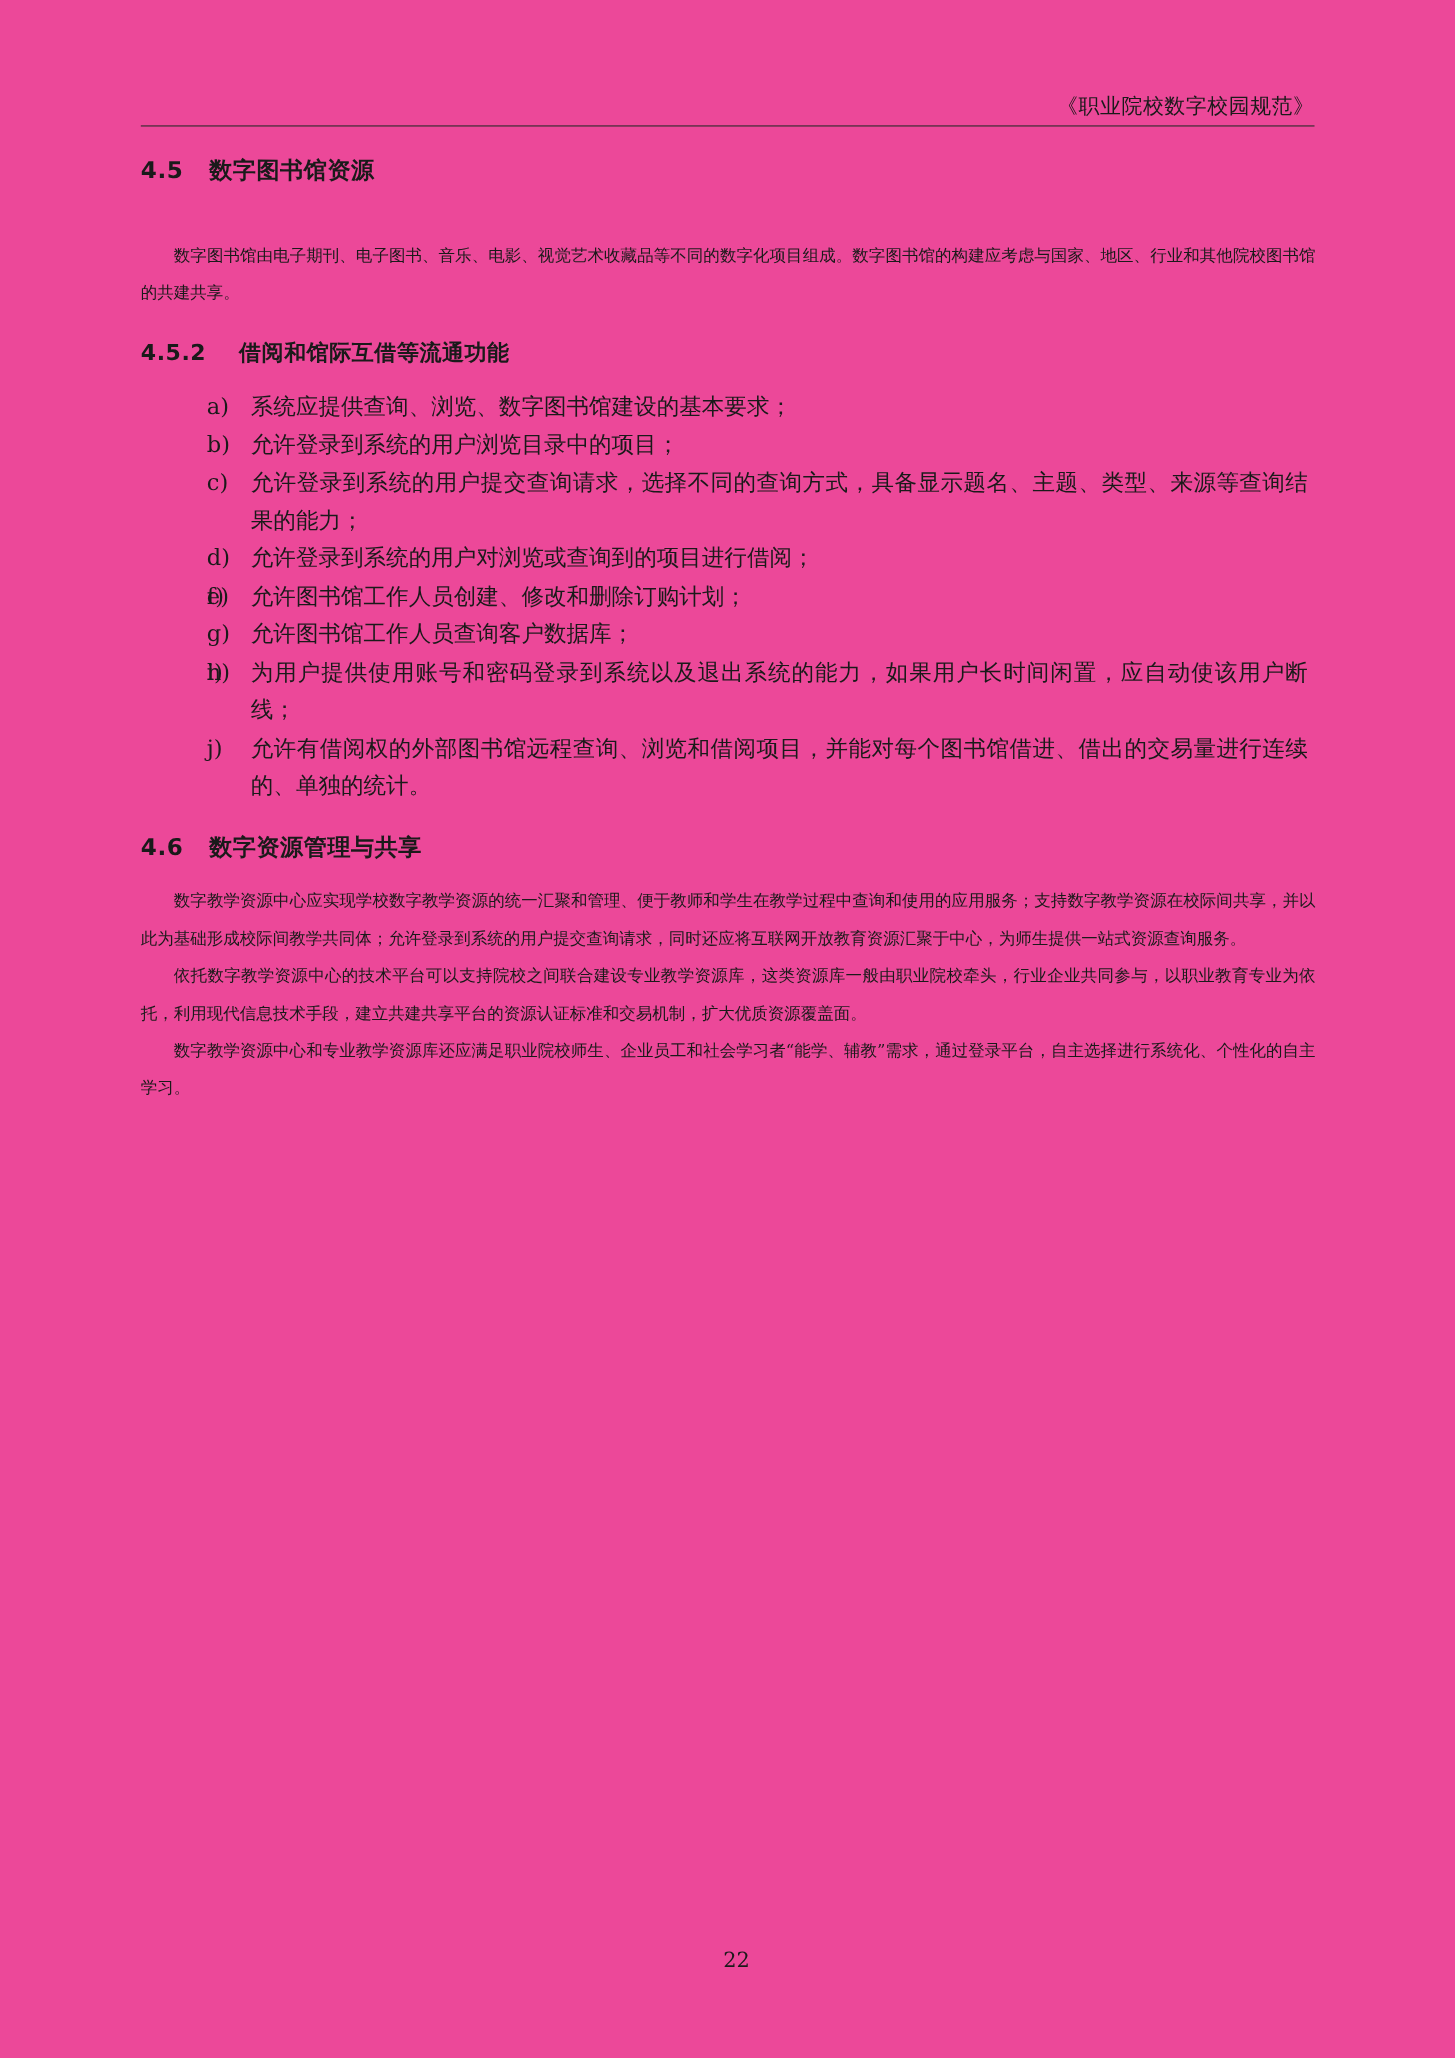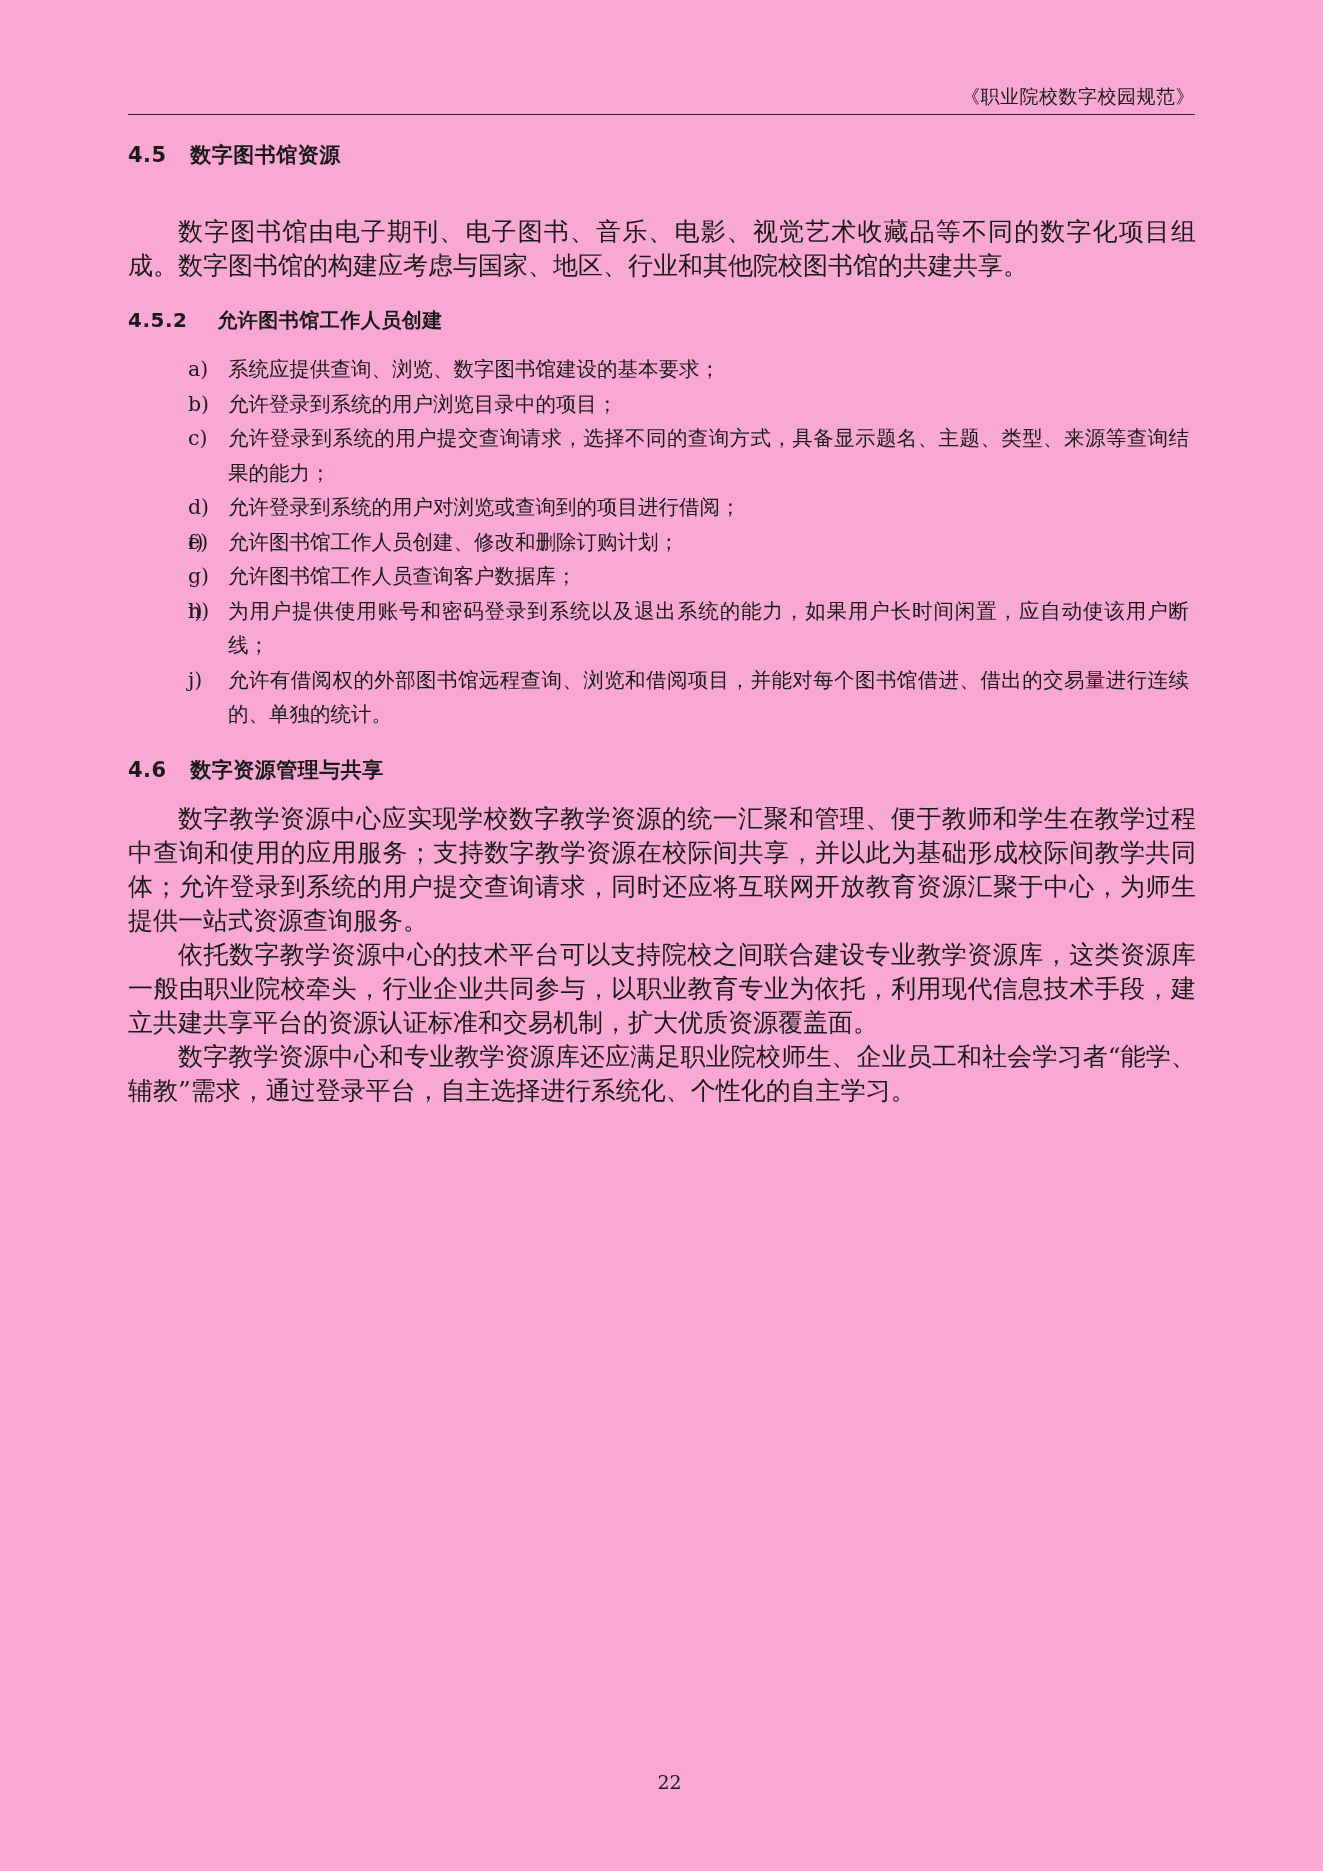--- a/index.html
+++ b/index.html
@@ -8,21 +8,21 @@
     background: #ffffff;
   }
   body {
     font-family: "DejaVu Serif", "Liberation Serif", serif;
     color: #1a1a1a;
   }
   .page {
     width: 1323px;
     height: 1871px;
     position: relative;
-    background: #f9a8d4;
+    background: #ec4899;
     box-sizing: border-box;
     padding: 0;
     overflow: hidden;
   }
   .header {
     position: absolute;
     top: 84px;
     left: 128px;
     right: 128px;
     height: 34px;
@@ -63,21 +63,21 @@
     margin: 0;
     padding: 0;
     font-family: "DejaVu Sans", "Liberation Sans", sans-serif;
     letter-spacing: 0.5px;
   }
   .sec-wrap { margin-top: 16px; }
   .block-gap-1 { height: 28px; }
   .block-gap-2 { height: 24px; }
   .block-gap-3 { height: 18px; }
   p.body {
-    font-size: 25px;
+    font-size: 15px;
     line-height: 34px;
     margin: 0;
     text-align: justify;
     text-justify: inter-ideograph;
     text-indent: 2em;
     font-family: "DejaVu Serif", "Liberation Serif", serif;
   }
   ol.alpha {
     list-style: none;
     margin: 0;
@@ -140,21 +140,21 @@
     <div>
       <div class="block-gap-3"></div>
       <p class="body">数字图书馆由电子期刊、电子图书、音乐、电影、视觉艺术收藏品等不同的数字化项目组成。数字图书馆的构建应考虑与国家、地区、行业和其他院校图书馆的共建共享。</p>
     </div>
 
     <div class="block-gap-2"></div>
 
     <div>
       <h3 class="subsec">
         <span>4.5.2</span>
-        &nbsp;&nbsp;&nbsp;<span>允许图书馆工作人员创建</span>
+        &nbsp;&nbsp;&nbsp;<span>借阅和馆际互借等流通功能</span>
       </h3>
       <div class="block-gap-3"></div>
       <div class="list-wrap">
         <ol class="alpha">
           <li><span class="marker">a)</span><span>系统应提供查询、浏览、数字图书馆建设的基本要求；</span></li>
           <li><span class="marker">b)</span><span>允许登录到系统的用户浏览目录中的项目；</span></li>
           <li><span class="marker">c)</span><span>允许登录到系统的用户提交查询请求，选择不同的查询方式，具备显示题名、主题、类型、来源等查询结果的能力；</span></li>
           <li><span class="marker">d)</span><span>允许登录到系统的用户对浏览或查询到的项目进行借阅；</span></li>
           <li><span class="marker">e)</span></li>
           <li><span class="marker">f)</span><span>允许图书馆工作人员创建、修改和删除订购计划；</span></li>

